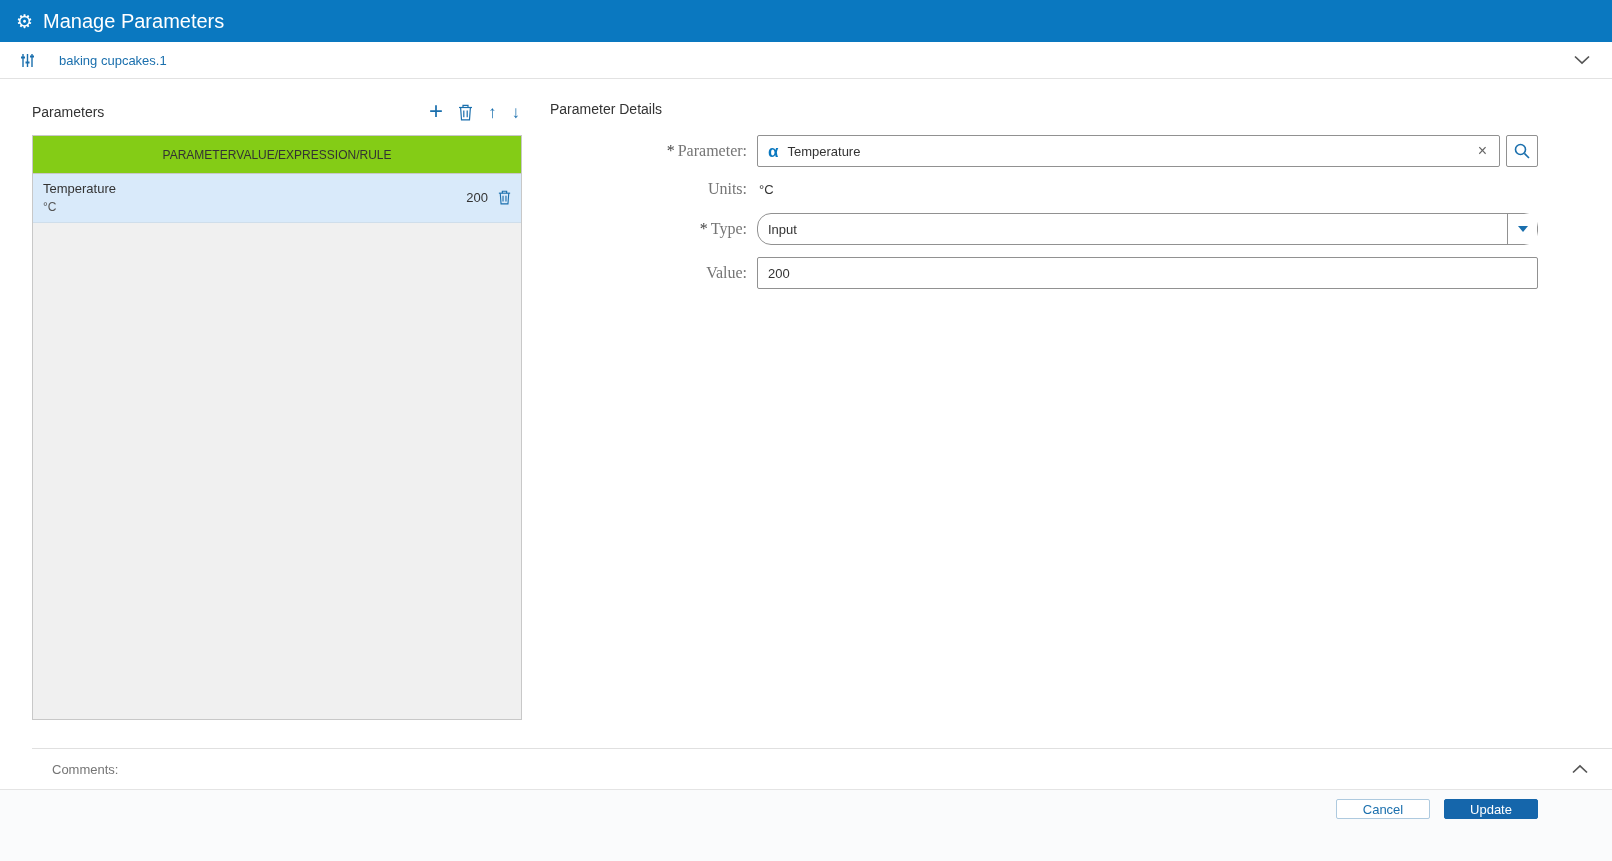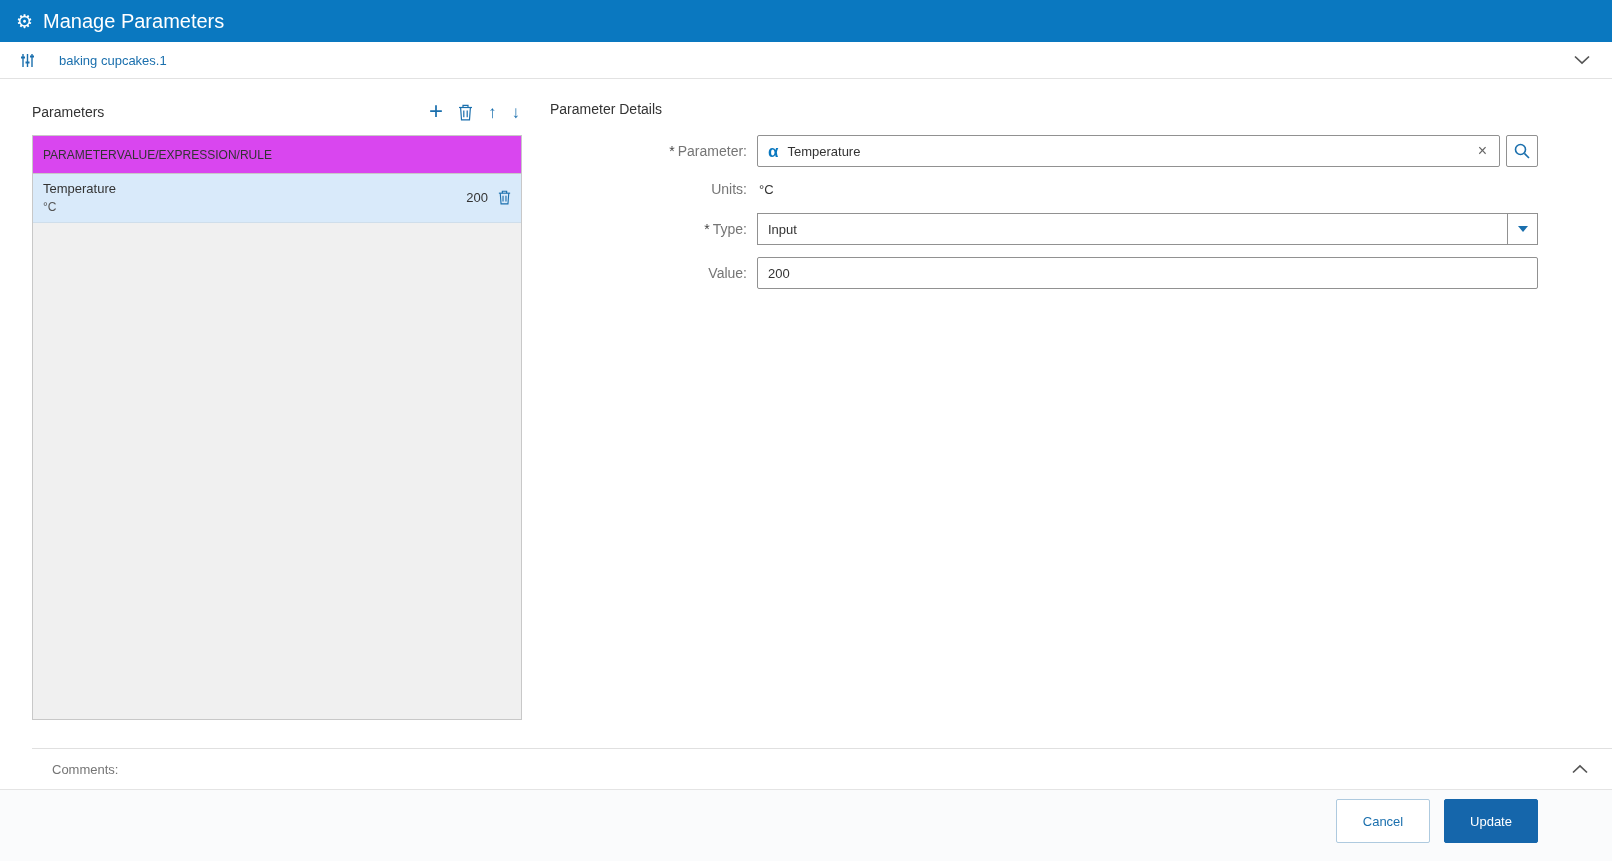--- a/index.html
+++ b/index.html
@@ -33,59 +33,59 @@
 
   .left-panel{flex:0 0 490px;width:490px;display:flex;flex-direction:column;}
   .left-head{display:flex;justify-content:space-between;align-items:center;margin-bottom:10px;height:26px;}
   .panel-title{font-size:14px;color:#333;}
   .toolbar{display:flex;align-items:center;gap:15px;padding-right:2px;}
   .tool{color:var(--link);cursor:pointer;display:flex;align-items:center;line-height:1;}
   .tool.plus{font-size:24px;font-weight:400;margin-top:-3px;}
   .tool.arrow{font-size:17px;}
 
   .param-table{border:1px solid #c8c8c8;background:#f0f0f0;height:585px;display:flex;flex-direction:column;overflow:hidden;}
-  .t-head{background:#d946ef;border-bottom:1px solid #c8c8c8;display:flex;justify-content:flex-start;align-items:center;padding:0 10px;height:38px;font-size:12px;color:#333;}
+  .t-head{background:#84cc16;border-bottom:1px solid #c8c8c8;display:flex;justify-content:center;align-items:center;padding:0 10px;height:38px;font-size:12px;color:#333;}
   .t-row{background:var(--selected_row);border-bottom:1px solid #cfdeeb;display:flex;justify-content:space-between;align-items:center;padding:6px 10px;cursor:pointer;}
   .cell-name .nm{font-size:13px;color:#333;line-height:1.45;}
   .cell-name .units{font-size:12px;color:#555;line-height:1.4;}
   .cell-val{display:flex;align-items:center;gap:10px;}
   .row-trash{display:flex;align-items:center;cursor:pointer;}
 
   .right-panel{flex:1;display:flex;flex-direction:column;min-width:0;}
   .details-title{font-size:14px;color:#333;margin:2px 0 18px 0;}
 
   .form-row{display:flex;align-items:center;margin-bottom:12px;min-height:32px;}
   .form-row.static{min-height:20px;margin-bottom:14px;}
-  .form-label{flex:0 0 207px;width:207px;text-align:right;padding-right:10px;color:#757575;font-size:14px;}
+  .form-label{flex:0 0 207px;width:207px;text-align:right;padding-right:10px;color:#757575;font-size:16px;font-family:Liberation Serif, serif;}
   .req{color:#444;margin-right:3px;}
   .form-input{flex:1;display:flex;align-items:center;min-width:0;}
   .static-val{color:#333;font-size:13px;padding-left:2px;}
 
   .ti{width:100%;height:32px;border:1px solid #919191;border-radius:2px;padding:0 10px;font-size:13px;font-family:inherit;color:#333;background:#fff;outline:none;}
 
   .param-box{flex:1;height:32px;border:1px solid #919191;border-radius:2px;background:#fff;display:flex;align-items:center;padding:0 10px;gap:9px;min-width:0;}
   .alpha{color:var(--accent);font-weight:bold;font-size:17px;line-height:1;}
   .bare{flex:1;border:none;outline:none;background:transparent;font-size:13px;font-family:inherit;color:#333;padding:0;min-width:0;}
   .clear{color:#666;font-size:16px;line-height:1;cursor:pointer;padding:0 2px;}
   .search-btn{flex:0 0 32px;width:32px;height:32px;margin-left:6px;border:1px solid #919191;border-radius:2px;background:#fff;display:flex;align-items:center;justify-content:center;cursor:pointer;padding:0;}
 
-  .select-box{flex:1;height:32px;border:1px solid #919191;border-radius:0;background:#fff;display:flex;align-items:stretch;cursor:pointer;}
+  .select-box{flex:1;height:32px;border:1px solid #919191;border-radius:14px;background:#fff;display:flex;align-items:stretch;cursor:pointer;}
   .select-text{flex:1;display:flex;align-items:center;padding:0 10px;font-size:13px;color:#333;}
   .caret-btn{flex:0 0 30px;border-left:1px solid #919191;display:flex;align-items:center;justify-content:center;background:#fff;cursor:pointer;}
   .caret{width:0;height:0;border-left:5px solid transparent;border-right:5px solid transparent;border-top:6px solid var(--link);}
 
   .toggle{width:38px;height:20px;border-radius:10px;background:var(--primary);position:relative;cursor:pointer;}
   .toggle .knob{position:absolute;top:3px;right:3px;width:14px;height:14px;border-radius:50%;background:#fff;}
 
   
   .comments-bar{flex:0 0 41px;border-top:1px solid #e0e0e0;display:flex;align-items:center;justify-content:space-between;padding:0 20px 0 20px;color:#757575;margin-left:32px;}
 
   
   .footer{flex:0 0 72px;border-top:1px solid #e4e4e4;background:#fafbfc;display:flex;justify-content:flex-end;align-items:flex-start;gap:14px;padding:9px 74px 0 0;}
-  .btn{height:44px;min-width:94px;padding:0 16px;border-radius:2px;font-size:13px;font-family:inherit;display:flex;align-items:center;justify-content:center;cursor:pointer;}
+  .btn{height:20px;min-width:94px;padding:0 16px;border-radius:2px;font-size:13px;font-family:inherit;display:flex;align-items:center;justify-content:center;cursor:pointer;}
   .btn-cancel{background:#fff;border:1px solid #aecadf;color:var(--link);}
   .btn-update{background:var(--primary);border:1px solid var(--primary);color:#ffffff;}
 </style>
 </head>
 <body>
 
 <div class="app">
 
   <header class="titlebar">
     <span class="gear">⚙</span>

